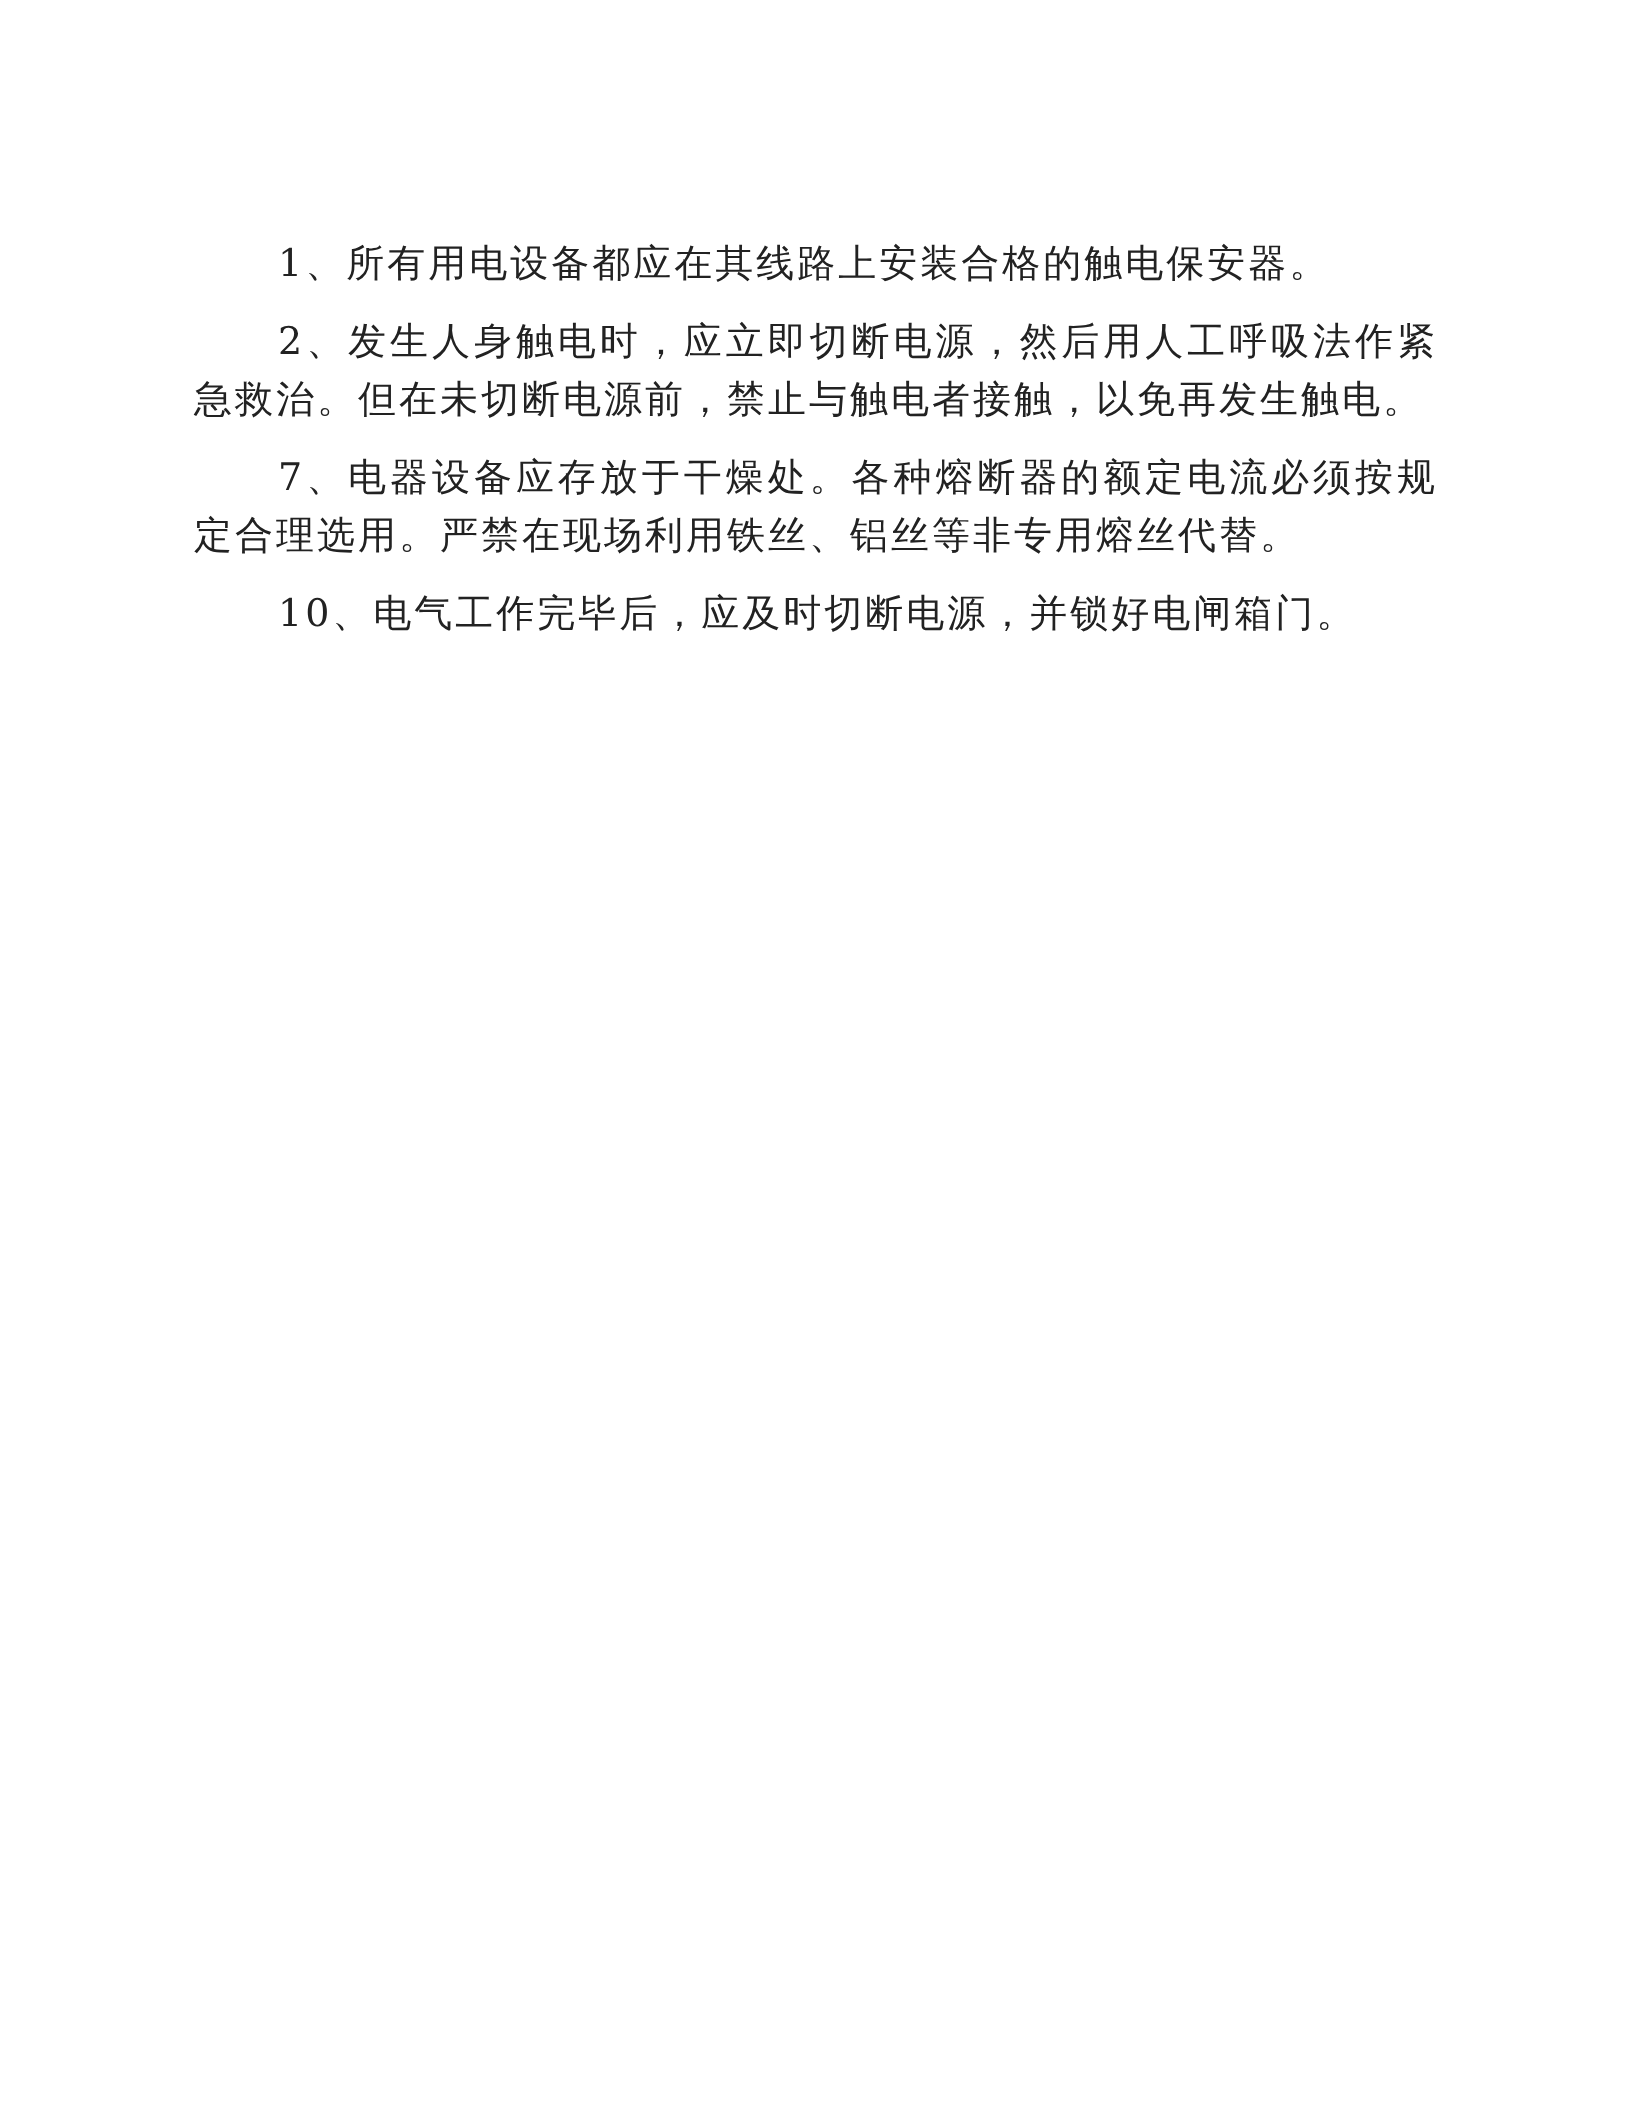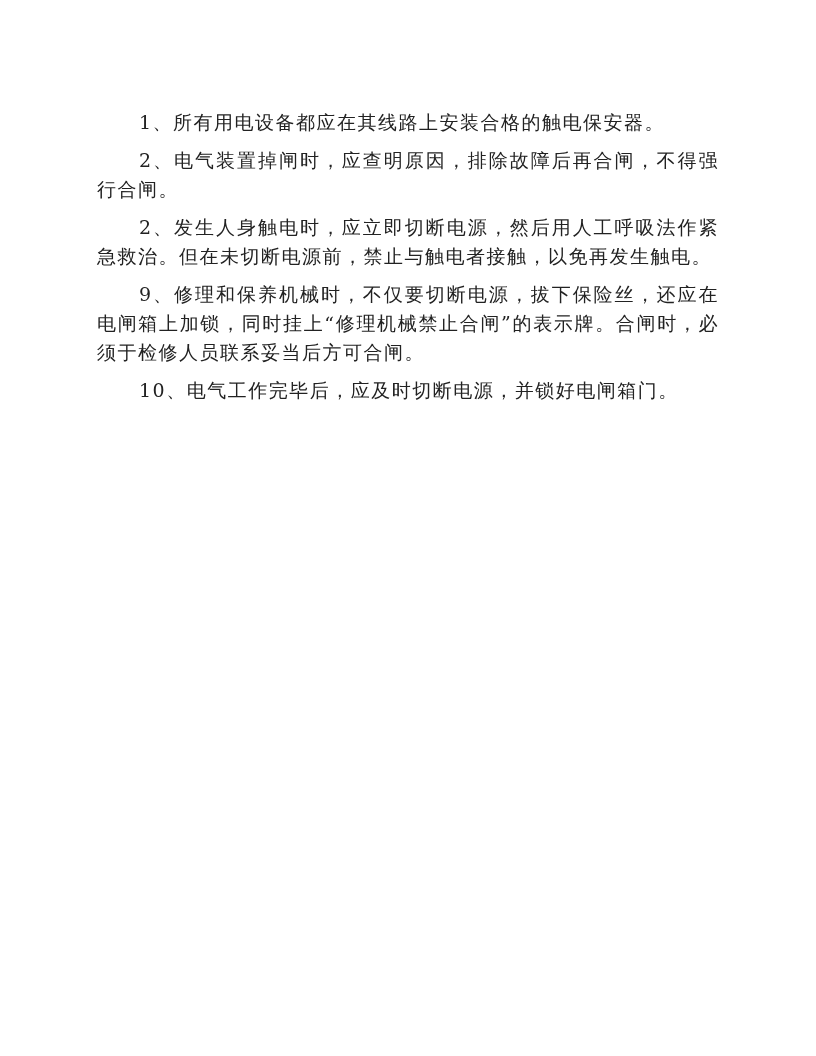--- a/index.html
+++ b/index.html
@@ -5,26 +5,25 @@
   html, body { margin: 0; padding: 0; background: #ffffff; }
   body { width: 816px; height: 1056px; position: relative; overflow: hidden; }
   .page { position: absolute; left: 97px; top: 108px; width: 622px; }
   .para {
     font-family: "DejaVu Serif", "Liberation Serif", serif;
     font-size: 19px;
     line-height: 29px;
     color: #222222;
     text-indent: 42px;
     text-align: justify;
-    margin: 0 0 9px 0;
+    margin: 10px 0 9px 0;
     letter-spacing: 1.5px;
   }
 </style>
 </head>
 <body>
 
 <div class="page">
   <p class="para">1、所有用电设备都应在其线路上安装合格的触电保安器。</p>
-  <p class="para">2、电气装置掉闸时，应查明原因，排除故障后再合闸，不得强行合闸。</p>
   <p class="para">2、发生人身触电时，应立即切断电源，然后用人工呼吸法作紧急救治。但在未切断电源前，禁止与触电者接触，以免再发生触电。</p>
-  <p class="para">9、修理和保养机械时，不仅要切断电源，拔下保险丝，还应在电闸箱上加锁，同时挂上“修理机械禁止合闸”的表示牌。合闸时，必须于检修人员联系妥当后方可合闸。</p>
+  <p class="para">7、电器设备应存放于干燥处。各种熔断器的额定电流必须按规定合理选用。严禁在现场利用铁丝、铝丝等非专用熔丝代替。</p>
   <p class="para">10、电气工作完毕后，应及时切断电源，并锁好电闸箱门。</p>
 </div>
 
 </body></html>

